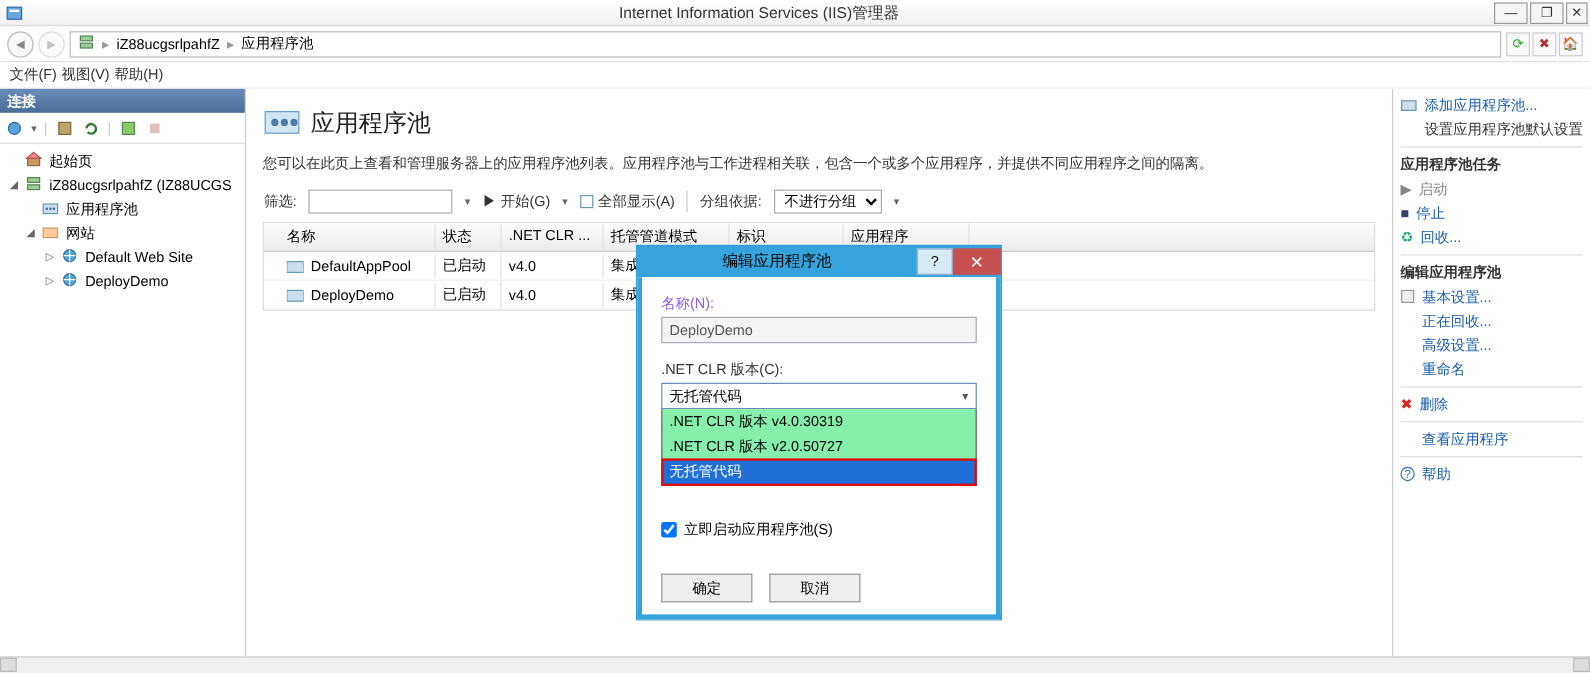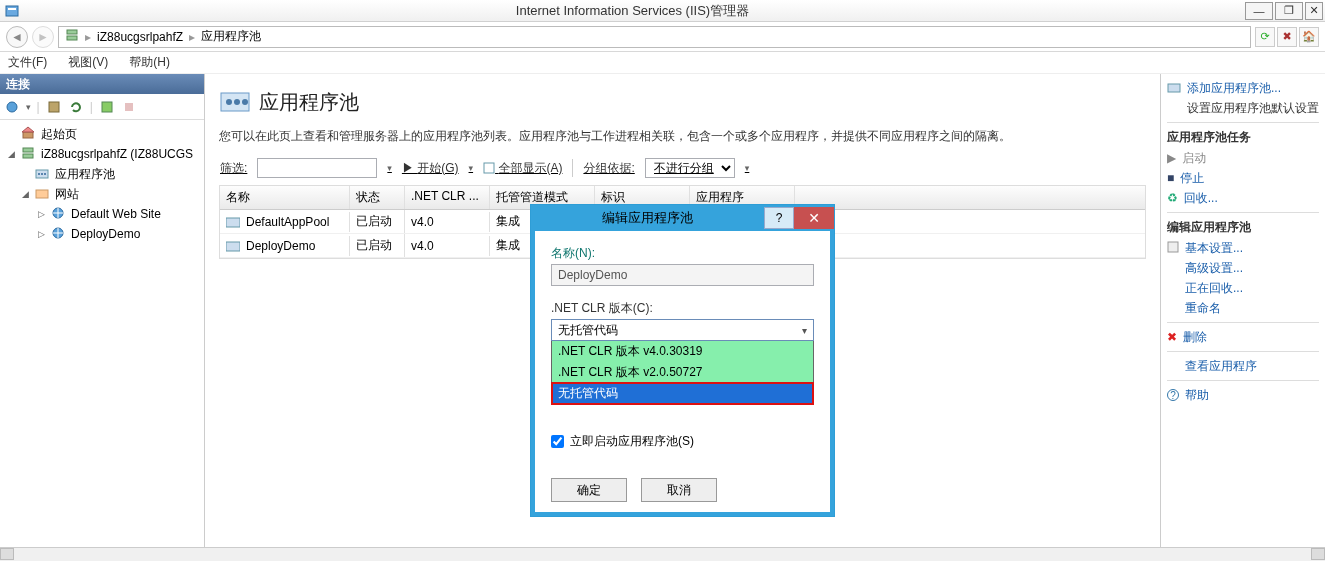--- a/index.html
+++ b/index.html
@@ -14,21 +14,21 @@
 
 
 .navbar { height: 30px; background: #fff; border-bottom: 1px solid #d8d8d8; display: flex; align-items: center; padding: 0 6px; gap:4px; }
 .navbtn { width:22px; height:22px; border-radius:50%; border:1px solid #bbb; display:flex; align-items:center; justify-content:center; color:#888; background:#f8f8f8; }
 .addr { flex:1; height:22px; border:1px solid #bbb; display:flex; align-items:center; padding:0 6px; gap:6px; background:#fff; }
 .addr .sep { color:#999; }
 .rightbtns { display:flex; gap:2px; }
 .rightbtns .btn { width:20px; height:20px; border:1px solid #ccc; display:flex; align-items:center; justify-content:center; background:#f8f8f8; font-size:11px;}
 
 
-.menubar { height: 22px; display:flex; align-items:center; padding:0 8px; gap:21px; background:#fff; border-bottom:1px solid #eee; color:#333;}
+.menubar { height: 22px; display:flex; align-items:center; padding:0 8px; gap:4px; background:#fff; border-bottom:1px solid #eee; color:#333;}
 
 
 .mainarea { display:flex; height: calc(561px - 22px - 30px - 22px - 14px); }
 .panel-header { height:20px; background:linear-gradient(#6a8cb8,#4a6c98); color:#fff; font-weight:bold; padding:2px 6px; font-size:12px; }
 
 
 .left { width: 205px; border-right:1px solid #ccc; background:#fff; display:flex; flex-direction:column; }
 .left .toolbar { height:26px; border-bottom:1px solid #ddd; display:flex; align-items:center; padding:0 4px; gap:6px; }
 .tb-icon { width:16px; height:16px; display:inline-flex; align-items:center; justify-content:center; }
 .tree { padding:4px 2px; font-size:12px; color:#000; }
@@ -36,31 +36,31 @@
 .tree .indent1 { padding-left: 18px; }
 .tree .indent2 { padding-left: 34px; }
 .exp { width:11px; height:11px; display:inline-flex; align-items:center; justify-content:center; color:#666; font-size:9px;}
 .node-icon { width:16px; height:16px; display:inline-block; }
 
 
 .center { flex:1; background:#fff; display:flex; flex-direction:column; padding:8px 14px 0 14px; position:relative; }
 .center .heading { display:flex; align-items:center; gap:8px; height:40px; }
 .center .heading h1 { font-size:20px; font-weight:normal; color:#222;}
 .center .desc { color:#333; margin:6px 0 10px 0; }
-.filterbar { display:flex; align-items:center; gap:10px; height:26px; border:1px solid transparent;text-decoration:underline; }
+.filterbar { display:flex; align-items:center; gap:10px; height:26px; border:1px solid transparent; }
 .filterbar .lbl { color:#333; }
 .filterbar .sep { width:1px; height:18px; background:#ccc; }
 .filterbar select { height:20px; border:1px solid #abadb3; background:#fff; font-size:12px; padding:0 4px;}
 .filterbar .fbox { width:120px; height:20px; border:1px solid #abadb3; background:#fff;}
 .linkish { color:#333; }
 
 .grid { margin-top:4px; border:1px solid #ddd; }
 .grid-header { display:flex; background:linear-gradient(#fdfdfd,#eaeaea); border-bottom:1px solid #ccc; }
 .grid-header .col, .grid-row .col { padding:3px 6px; border-right:1px solid #e0e0e0; overflow:hidden; white-space:nowrap; }
-.col.c1{width:130px;} .col.c2{width:55px;} .col.c3{width:85px;} .col.c4{width:105px;} .col.c5{width:95px;} .col.c6{width:105px;}
+.col.c1{width:130px;margin-left:13px;} .col.c2{width:55px;} .col.c3{width:85px;} .col.c4{width:105px;} .col.c5{width:95px;} .col.c6{width:105px;}
 .grid-row { display:flex; border-bottom:1px solid #f0f0f0; align-items:center; }
 .grid-row .icon { width:16px; height:12px; display:inline-block; margin-right:4px; vertical-align:middle; }
 
 
 .right { width:165px; border-left:1px solid #ccc; background:#fff; display:flex; flex-direction:column; }
 .actions { padding:4px 6px; font-size:12px; color:#333; }
 .action-link { display:flex; align-items:center; gap:6px; height:20px; color:#1a5eaa; cursor:default; }
 .action-link.gray { color:#888; }
 .action-link.black { color:#333; }
 .action-sec { font-weight:bold; color:#333; margin-top:6px; margin-bottom:2px; }
@@ -71,21 +71,21 @@
 .bottombar .thumb-l { position:absolute; left:0; width:14px; height:12px; background:#ddd; border:1px solid #bbb;}
 .bottombar .thumb-r { position:absolute; right:0; width:14px; height:12px; background:#ddd; border:1px solid #bbb;}
 
 
 .dialog { position:absolute; top:204px; left:530px; width:305px; background:#fff; border:1px solid #2e9dd6; box-shadow:0 0 0 2px #35a3dc inset; z-index:50; }
 .dialog .dlg-title { height:26px; background:#35a3dc; display:flex; align-items:center; }
 .dialog .dlg-title .txt { flex:1; text-align:center; color:#000; font-size:13px; }
 .dialog .dlg-title .help { width:30px; height:22px; background:#d7ebf7; border:1px solid #9ac; display:flex; align-items:center; justify-content:center; margin-right:0px;}
 .dialog .dlg-title .close { width:40px; height:22px; background:#c75050; color:#fff; display:flex; align-items:center; justify-content:center; font-size:14px; }
 .dialog .dlg-body { padding:14px 16px 10px 16px; background:#fff; border:4px solid #35a3dc; border-top:none;}
-.dlg-body .field-lbl { color:#0f766e; margin-bottom:2px; }
+.dlg-body .field-lbl { color:#8b5cf6; margin-bottom:2px; }
 .dlg-body .field-lbl2 { color:#333; margin-bottom:2px; }
 .dlg-body input[type=text] { width:100%; height:22px; border:1px solid #abadb3; padding:0 6px; font-size:12px; }
 .dlg-body input[disabled] { background:#f4f4f4; color:#555;}
 .dlg-body .combo { position:relative; width:100%; margin-bottom:0; }
 .dlg-body .combo .selbox { height:22px; border:1px solid #6a8cb8; background:#fff; display:flex; align-items:center; padding:0 6px; justify-content:space-between;}
 .dlg-body .combo .selbox .arrow { font-size:10px; color:#555;}
 .dlg-body .dropdown { border:1px solid #666; border-top:none; background:#86efac; }
 .dlg-body .dropdown .opt { padding:2px 6px; }
 .dlg-body .dropdown .opt.sel { background:#1f6fd6; color:#fff; outline:2px solid #d11; outline-offset:-1px;}
 .dlg-body .chk-row { display:flex; align-items:center; gap:6px; margin-top:28px; }
@@ -307,24 +307,24 @@
         </div>
       <div class="action-hr"></div>
       <div class="action-sec">编辑应用程序池</div>
       <div class="action-link">
           <span><svg width="12" height="12">
               <rect x="1" y="1" width="10" height="10" fill="#eee" stroke="#999"></rect>
             </svg></span>
           <span>基本设置...</span>
         </div>
       <div class="action-link" style="padding-left:18px;">
+          <span>正在回收...</span>
+        </div>
+      <div class="action-link" style="padding-left:18px;">
           <span>高级设置...</span>
-        </div>
-      <div class="action-link" style="padding-left:18px;">
-          <span>正在回收...</span>
         </div>
       <div class="action-link" style="padding-left:18px;">
           <span>重命名</span>
         </div>
       <div class="action-hr"></div>
       <div class="action-link">
           <span style="color:#d22;">✖</span>
           <span>删除</span>
         </div>
       <div class="action-hr"></div>

